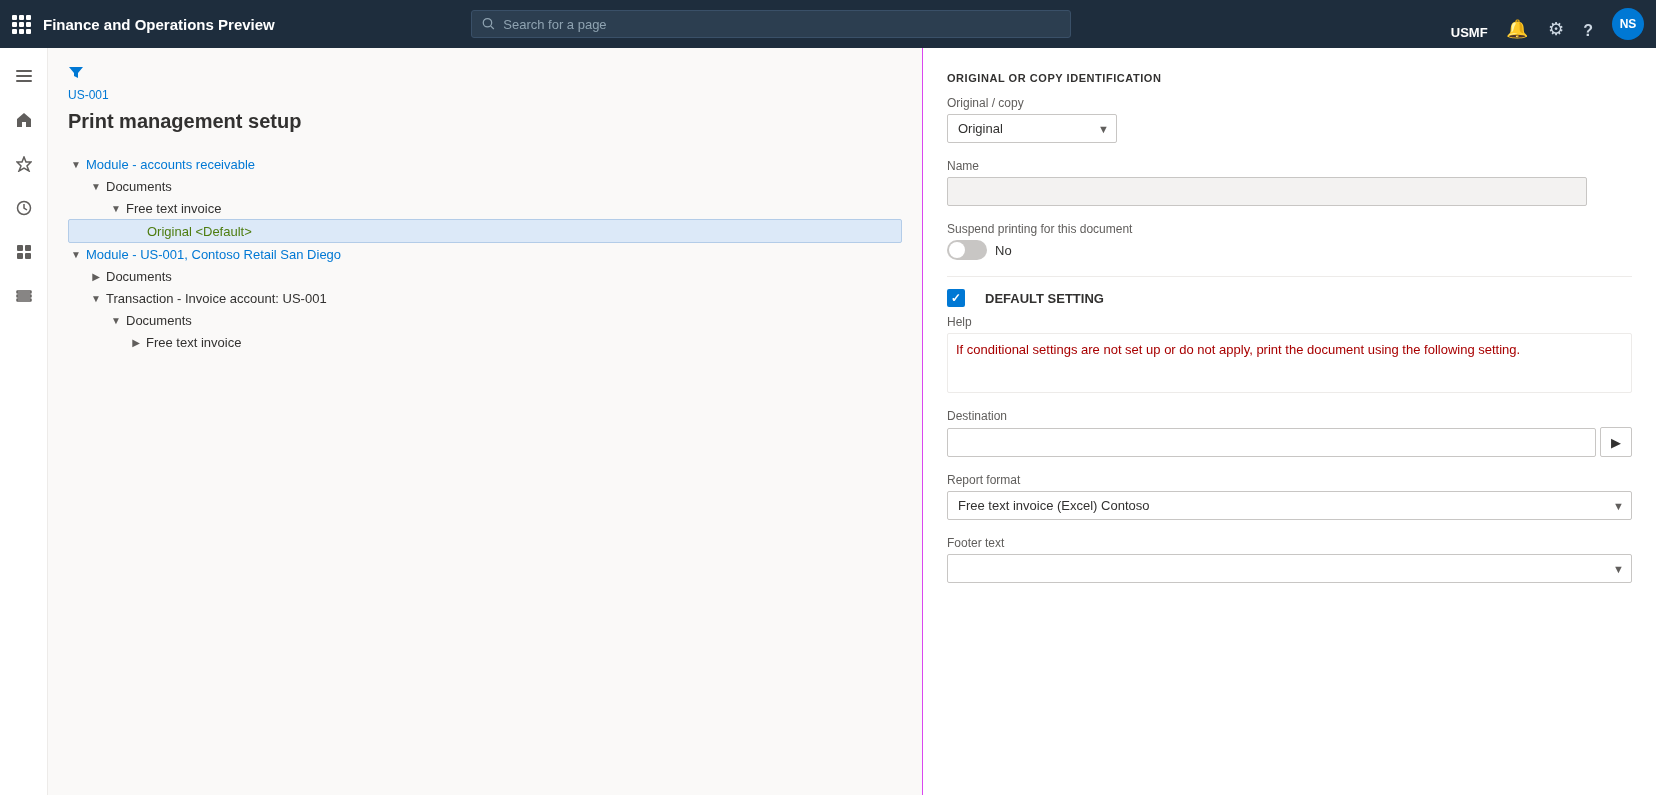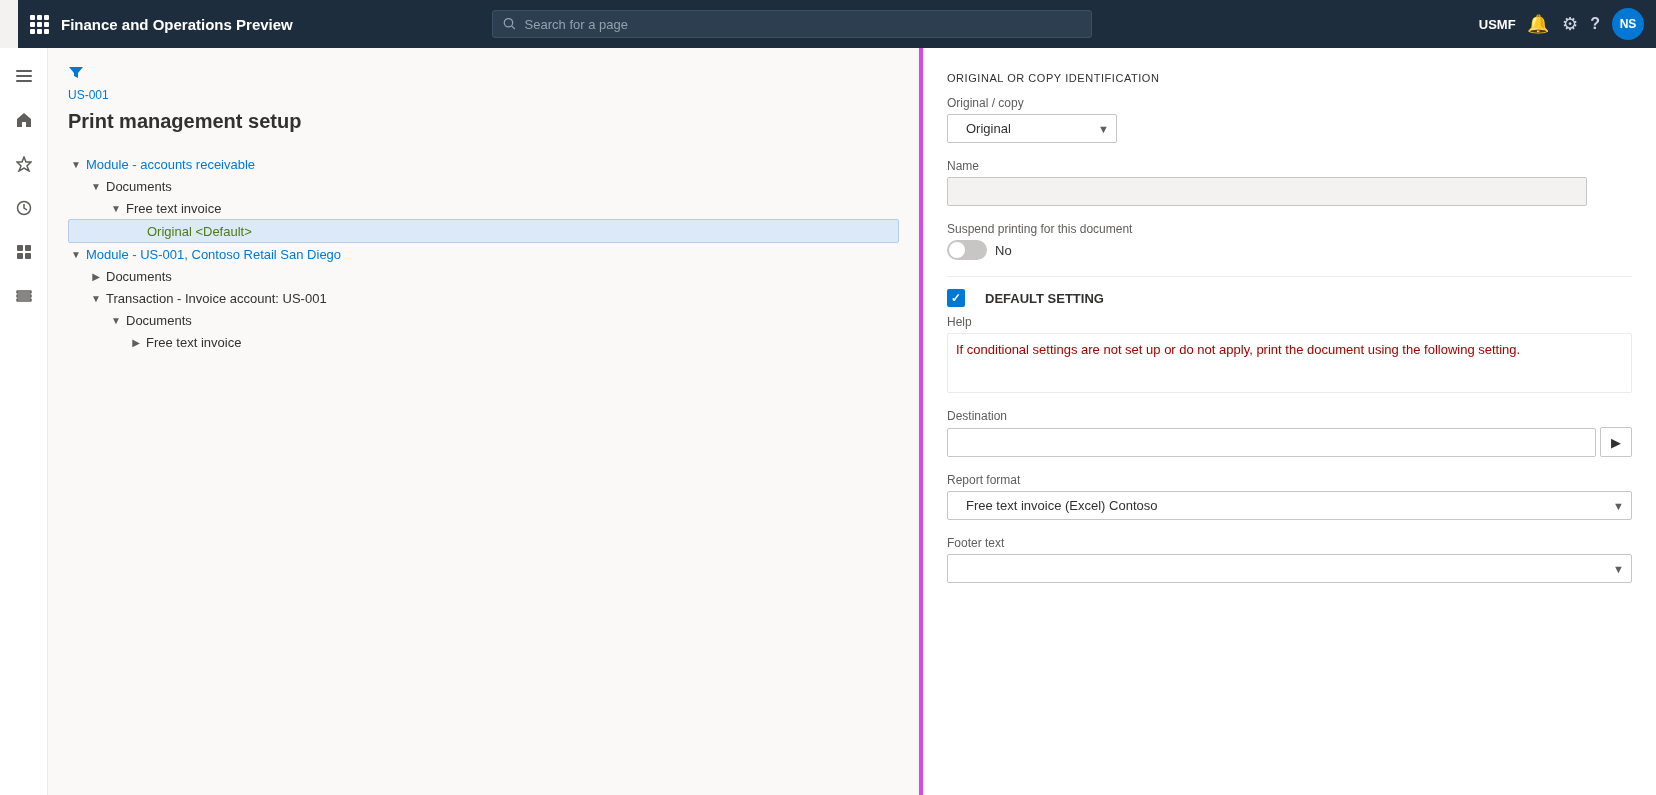--- a/index.html
+++ b/index.html
@@ -8,21 +8,21 @@
     
     .top-nav {
       background: #1e2d3d;
       height: 48px;
       display: flex;
       align-items: center;
       padding: 0 12px;
       gap: 12px;
       color: #fff;
       position: fixed;
-      top: 0; left: 18px; right: 0;
+      top: 0; left: 0; right: 0;
       z-index: 100;
     }
     .top-nav .apps-icon {
       display: grid;
       grid-template-columns: repeat(3,5px);
       grid-template-rows: repeat(3,5px);
       gap: 2px;
       cursor: pointer;
     }
     .top-nav .apps-icon span {
@@ -54,22 +54,22 @@
       border: none;
       color: #cdd8e3;
       font-size: 13px;
       outline: none;
       width: 100%;
     }
     .search-bar input::placeholder { color: #8fa3b1; }
     .nav-icons {
       margin-left: auto;
       display: flex;
-      align-items: center;
-      gap: 12px;
+      align-items: flex-end;
+      gap: 19px;
     }
     .nav-company {
       color: #fff;
       font-size: 13px;
       font-weight: 600;
     }
     .nav-icon-btn {
       color: #cdd8e3;
       font-size: 18px;
       cursor: pointer;
@@ -116,21 +116,21 @@
       margin-left: 48px;
       display: flex;
       height: calc(795px - 48px);
       overflow: hidden;
     }
 
     
     .tree-panel {
       width: 875px;
       background: #faf9f8;
-      border-right: 4px solid #d946ef;
+      border-right: 1px solid #d946ef;
       padding: 16px 20px;
       overflow-y: auto;
     }
 
     .breadcrumb {
       color: #0078d4;
       font-size: 12px;
       margin-bottom: 8px;
     }
     .page-title {
@@ -170,21 +170,21 @@
     
     .form-panel {
       flex: 1;
       background: #fff;
       padding: 24px;
       overflow-y: auto;
     }
 
     .section-title {
       font-size: 11px;
-      font-weight: 400;
+      font-weight: 700;
       color: #323130;
       letter-spacing: 0.05em;
       text-transform: uppercase;
       margin-bottom: 12px;
     }
 
     .form-group {
       margin-bottom: 16px;
     }
     .form-label {
@@ -211,21 +211,21 @@
 
     .dropdown-wrapper {
       position: relative;
       display: inline-block;
       min-width: 170px;
     }
     .dropdown-wrapper select {
       appearance: none;
       border: 1px solid #c8c6c4;
       border-radius: 2px;
-      padding: 6px 32px 6px 18px;
+      padding: 6px 32px 6px 10px;
       font-size: 13px;
       color: #323130;
       background: #fff;
       cursor: pointer;
       outline: none;
       width: 100%;
     }
     .dropdown-wrapper .chevron {
       position: absolute;
       right: 8px;

